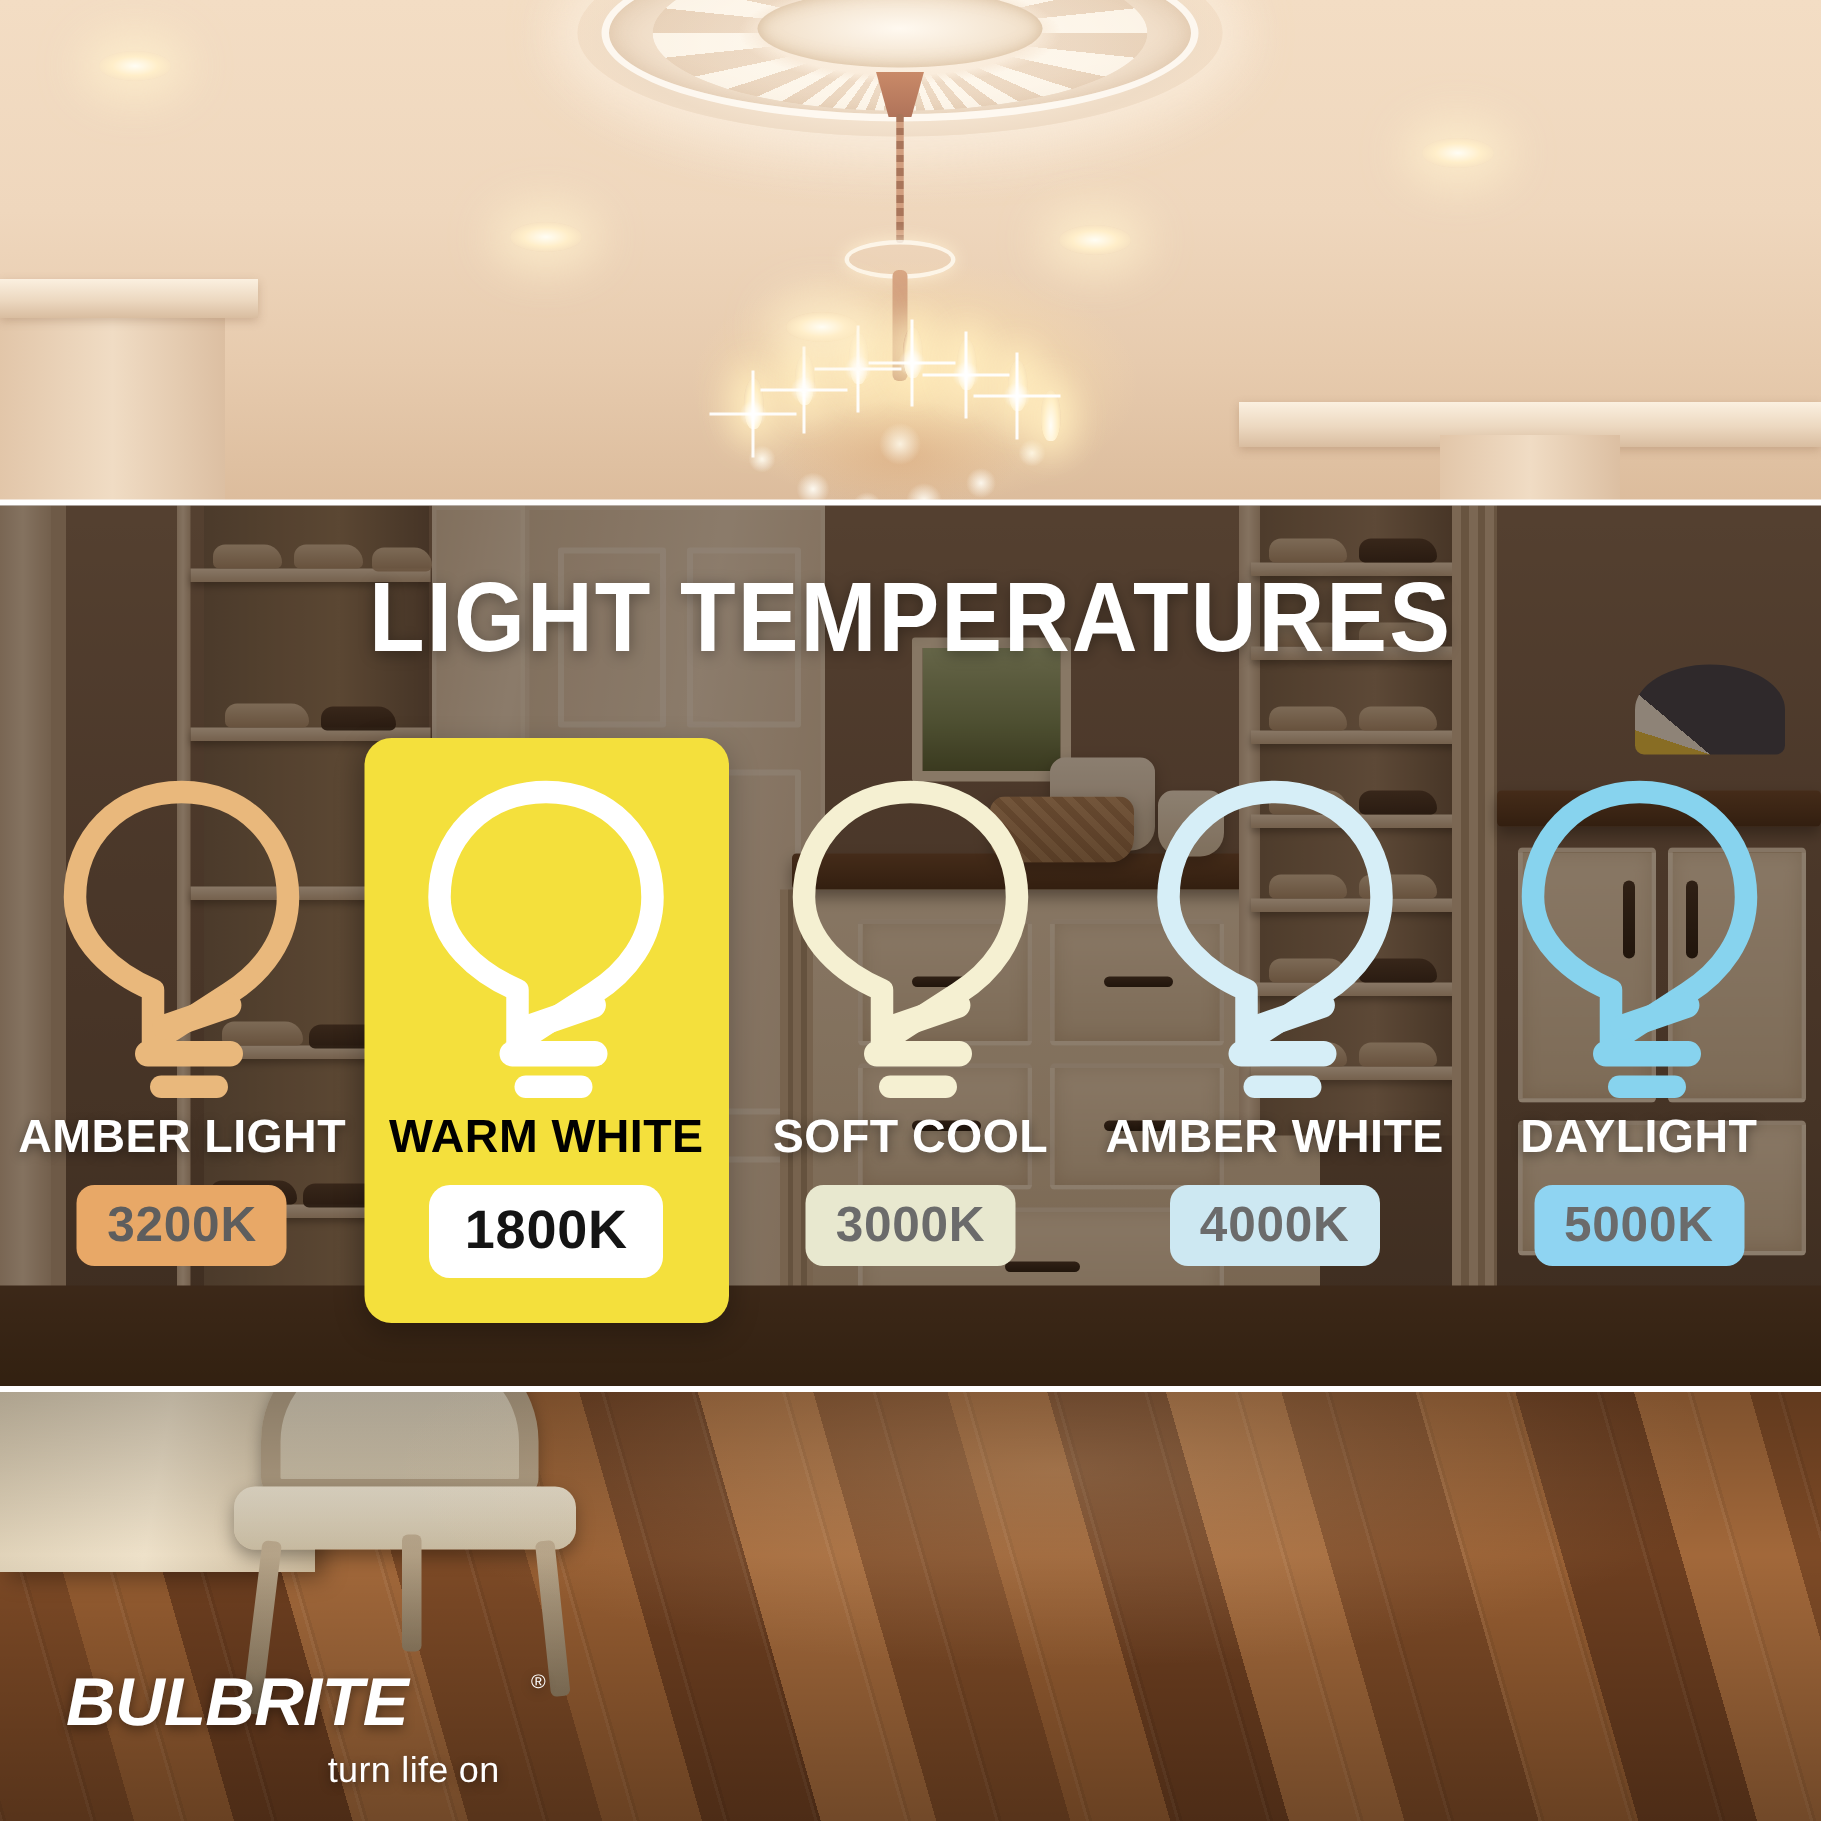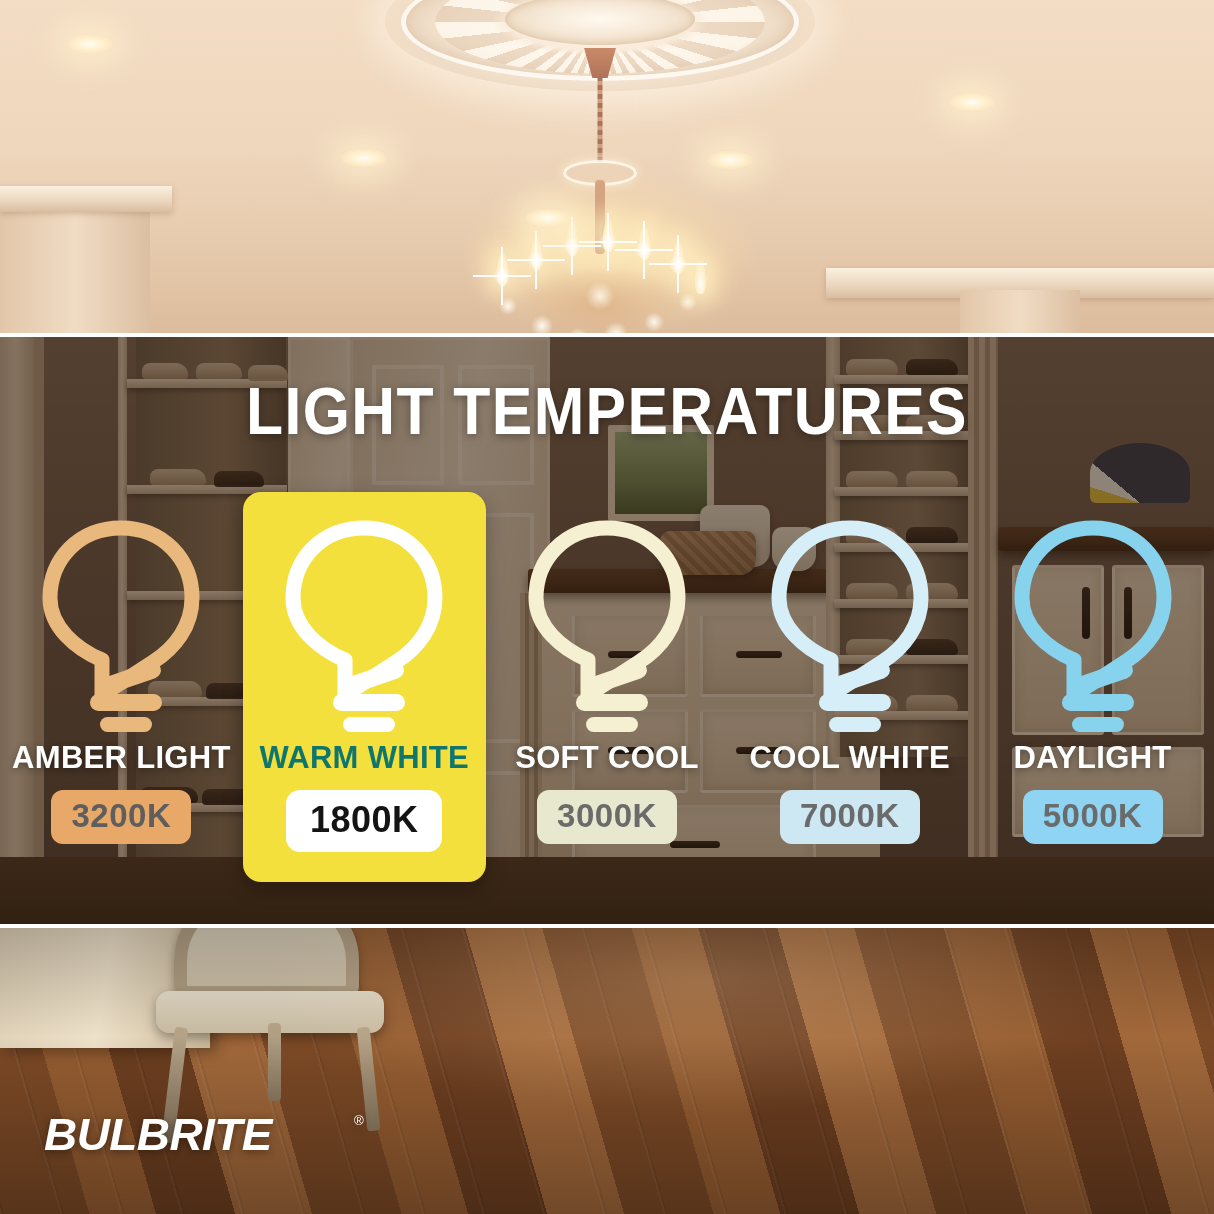--- a/index.html
+++ b/index.html
@@ -297,21 +297,21 @@
   .cat-name{
     margin-top:8px;
     font-size:31px;
     font-weight:bold;
     letter-spacing:.3px;
     color:#ffffff;
     white-space:nowrap;
     text-shadow:0 2px 7px rgba(0,0,0,.40);
     font-family:"Liberation Sans", sans-serif;
   }
-  .card.highlight .cat-name{ color:#0f766e; text-shadow:none; }
+  .card.highlight .cat-name{ color:#000000; text-shadow:none; }
 
   .kelvin{
     margin-top:14px;
     min-width:140px;
     padding:7px 20px 9px;
     border-radius:12px;
     font-size:33px;
     font-weight:bold;
     letter-spacing:.5px;
     color:#6b6b6b;
@@ -592,22 +592,22 @@
                        C 44 135 18 113 18 84
                        C 18 45 47 14 89 14 Z"></path>
             </g>
             <g fill="#D6EEF7">
               <rect x="68" y="155" width="62" height="17" rx="8.5" transform="rotate(-19 99 163)"></rect>
               <rect x="58" y="180" width="72" height="17" rx="8.5"></rect>
               <rect x="68" y="203" width="52" height="15" rx="7.5"></rect>
             </g>
           </svg>
         </div>
-        <div class="cat-name">COOL WHITE</div>
-        <div class="kelvin" style="background:#CDE8F2;color:#6B6B6B;">7000K</div>
+        <div class="cat-name">AMBER WHITE</div>
+        <div class="kelvin" style="background:#CDE8F2;color:#6B6B6B;">4000K</div>
       </div>
 
       <div class="card">
         <div class="bulb">
           <svg viewBox="0 0 178 218" xmlns="http://www.w3.org/2000/svg">
             <g fill="none" stroke="#87D3EE" stroke-width="15" stroke-linecap="round" stroke-linejoin="round">
               <path d="M89 14
                        C 131 14 160 45 160 84
                        C 160 112 143 134 121 148
                        L 70 181
@@ -626,16 +626,17 @@
         <div class="kelvin" style="background:#8FD4F2;color:#6B6B6B;">5000K</div>
       </div>
 
     </div>
 
     <div class="logo">
       <div class="logo-word">
         <span>BULBRITE</span>
         <span class="logo-reg">®</span>
       </div>
+      <div class="logo-tag">turn life on</div>
     </div>
 
   </div>
 </div>
 
 </body></html>

